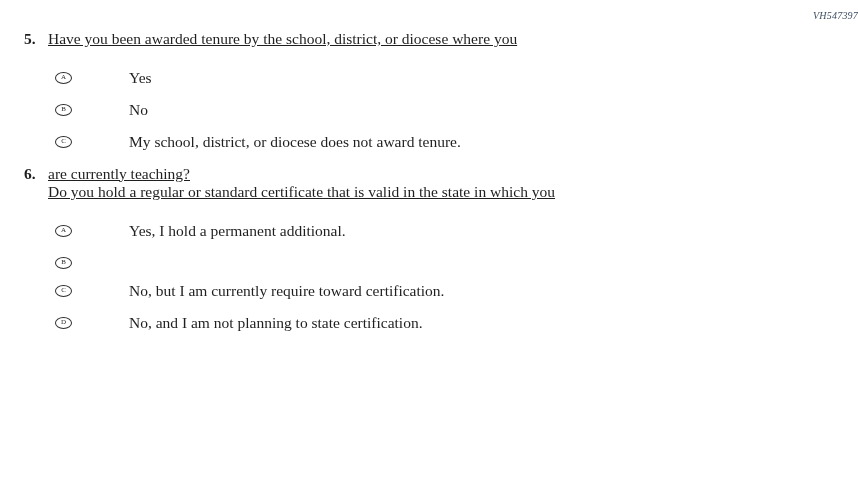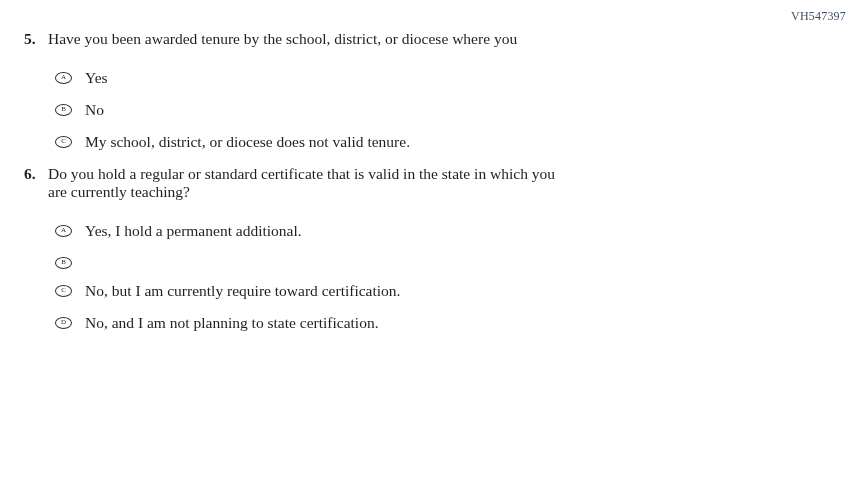--- a/index.html
+++ b/index.html
@@ -11,41 +11,41 @@
     position: relative;
     width: 858px;
     height: 493px;
     background: #ffffff;
     font-family: "Liberation Serif", serif;
     color: #1f1f1f;
     overflow: hidden;
   }
   .form-code {
     text-align: right;
-    padding-right: 12px;
-    font-size: 12px;
+    font-size: 10px;
     letter-spacing: 0.2px;
     color: #3d4e63;
     height: 12px;
     line-height: 12px;
+    font-style: italic;
   }
   .code-q5 { padding-top: 10px; }
   .code-q6 { padding-top: 100px; }
   .qhead {
     display: flex;
     margin: 8px 10px 0 24px;
     font-size: 15.5px;
     line-height: 18.5px;
   }
   .qnum {
     flex: none;
     width: 24px;
     font-weight: bold;
   }
-  .qtext-line { display: block; }
+  .qtext-line { display: block; text-decoration: underline; }
   .options { margin-top: 20px; }
   .option {
     display: flex;
     align-items: flex-start;
     margin: 0 10px 13.5px 55px;
     font-size: 15.5px;
     line-height: 18.5px;
   }
   .bubble {
     flex: none;
@@ -55,21 +55,21 @@
     margin-top: 3px;
     margin-right: 13px;
     border: 1.3px solid #2d2d2d;
     border-radius: 50%;
     font-size: 7px;
     line-height: 9.5px;
     text-align: center;
     color: #2d2d2d;
     cursor: pointer;
   }
-  .option-label { max-width: 760px; }
+  .option-label { max-width: 760px; margin-left: 44px; }
   .opt-line { display: block; }
 </style>
 </head>
 <body>
 
 <div class="page">
 
   <section>
     <div class="form-code code-q5">VH547397</div>
 
@@ -89,33 +89,33 @@
       </div>
       <div class="option">
         <span class="bubble">B</span>
         <span class="option-label">
           <span class="opt-line">No</span>
         </span>
       </div>
       <div class="option">
         <span class="bubble">C</span>
         <span class="option-label">
-          <span class="opt-line">My school, district, or diocese does not valid tenure.</span>
+          <span class="opt-line">My school, district, or diocese does not award tenure.</span>
         </span>
       </div>
     </div>
   </section>
 
   <section>
 
     <div class="qhead">
       <span class="qnum">6.</span>
       <span class="qtext">
+        <span class="qtext-line">are currently teaching?</span>
         <span class="qtext-line">Do you hold a regular or standard certificate that is valid in the state in which you</span>
-        <span class="qtext-line">are currently teaching?</span>
       </span>
     </div>
 
     <div class="options">
       <div class="option">
         <span class="bubble">A</span>
         <span class="option-label">
           <span class="opt-line">Yes, I hold a permanent additional.</span>
         </span>
       </div>

